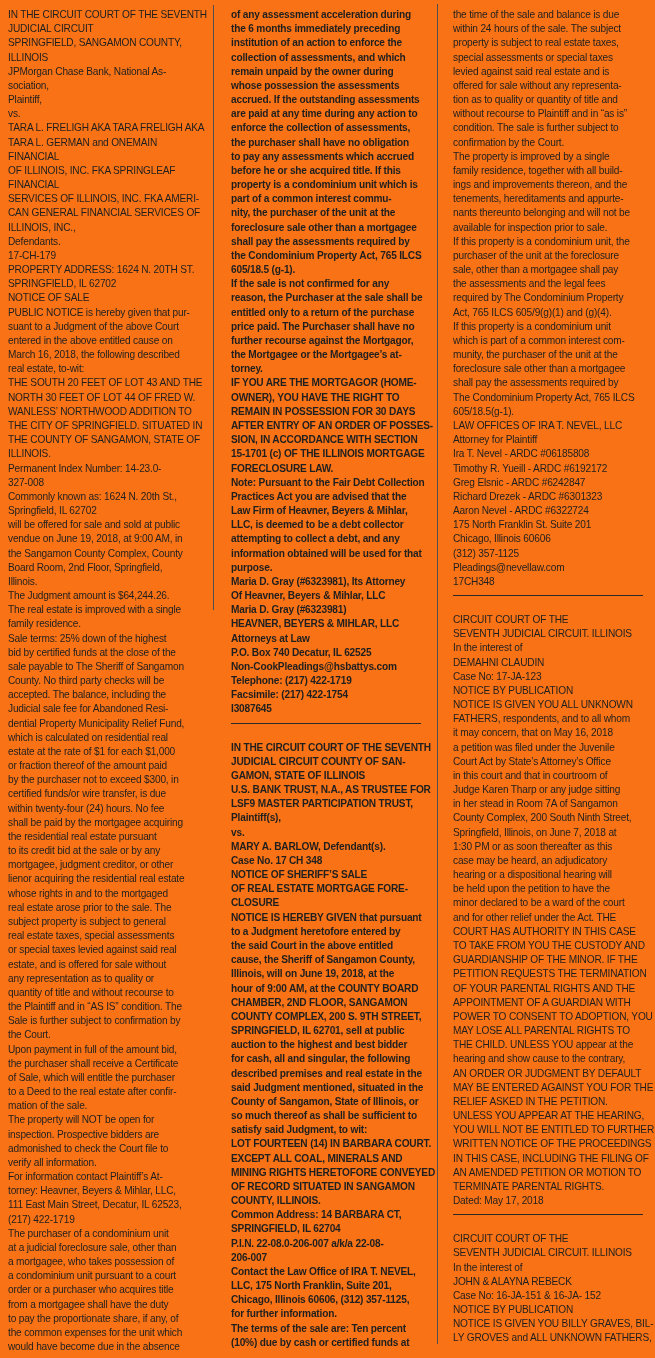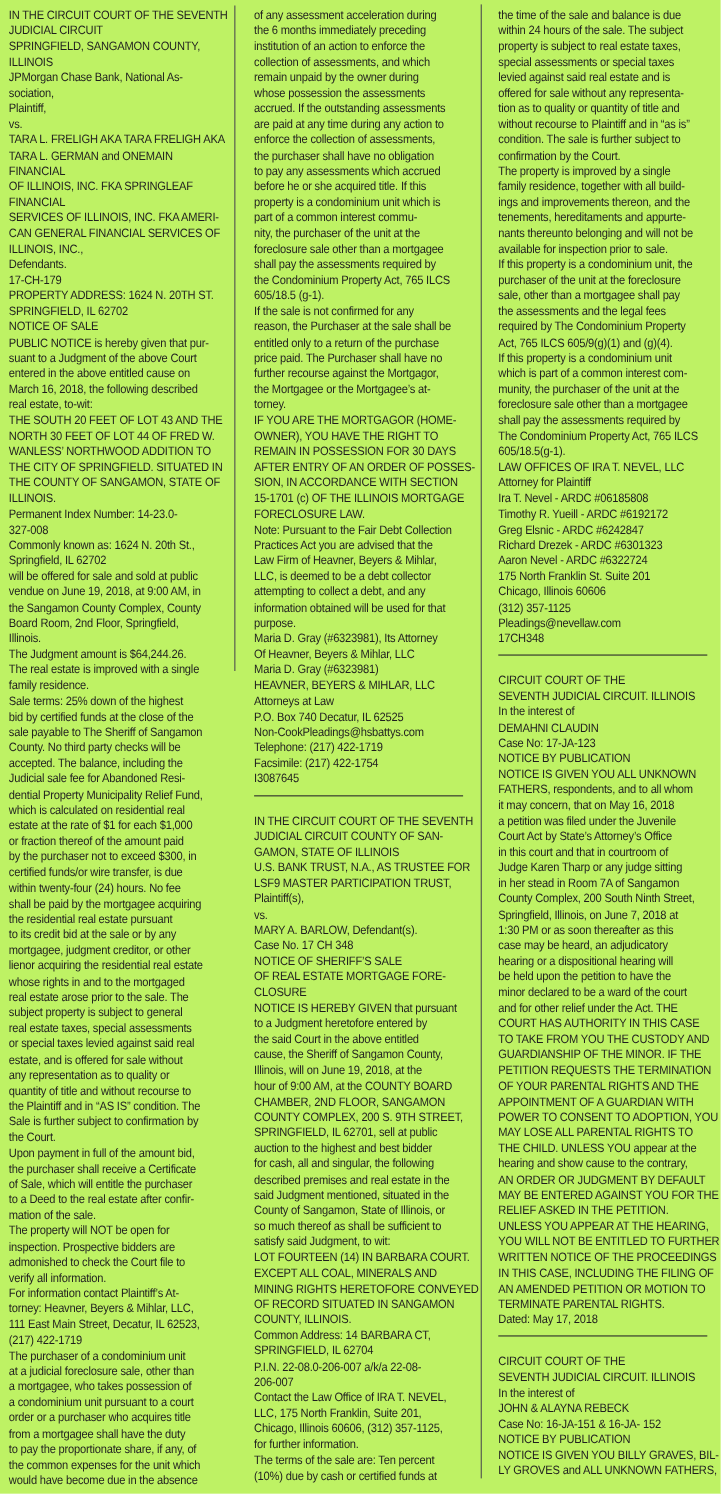--- a/index.html
+++ b/index.html
@@ -4,27 +4,27 @@
 <style>
   html, body { margin: 0; padding: 0; }
   body {
     width: 655px; height: 1358px;
     background: #ffffff;
     font-family: "Liberation Sans", sans-serif;
   }
   .page {
     position: relative;
     width: 655px; height: 1358px;
-    background: #bef264;
+    background: #f97316;
     color: #1f1f1f;
     overflow: hidden;
   }
   .col { position: absolute; top: 7px; width: 214px; }
   .col-1 { left: 8px; }
-  .col-2 { left: 231px; }
+  .col-2 { left: 231px; font-weight: bold; }
   .col-3 { left: 453px; }
   .line {
     font-size: 11px;
     line-height: 14.17px;
     white-space: nowrap;
     letter-spacing: -0.2px;
     transform: scaleX(0.92);
     transform-origin: 0 50%;
   }
   .divider { position: relative; height: 24px; }

